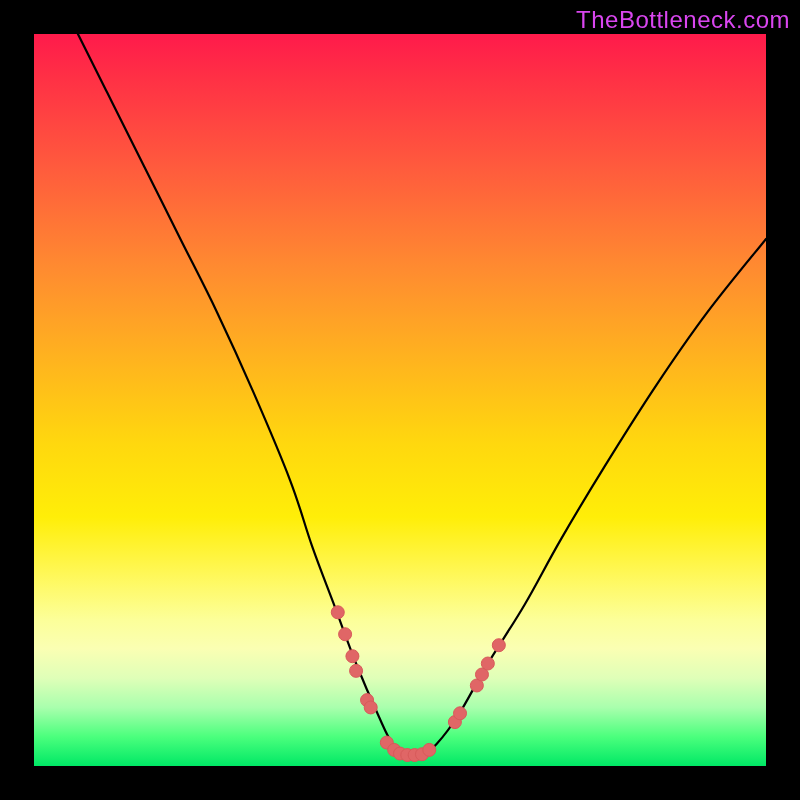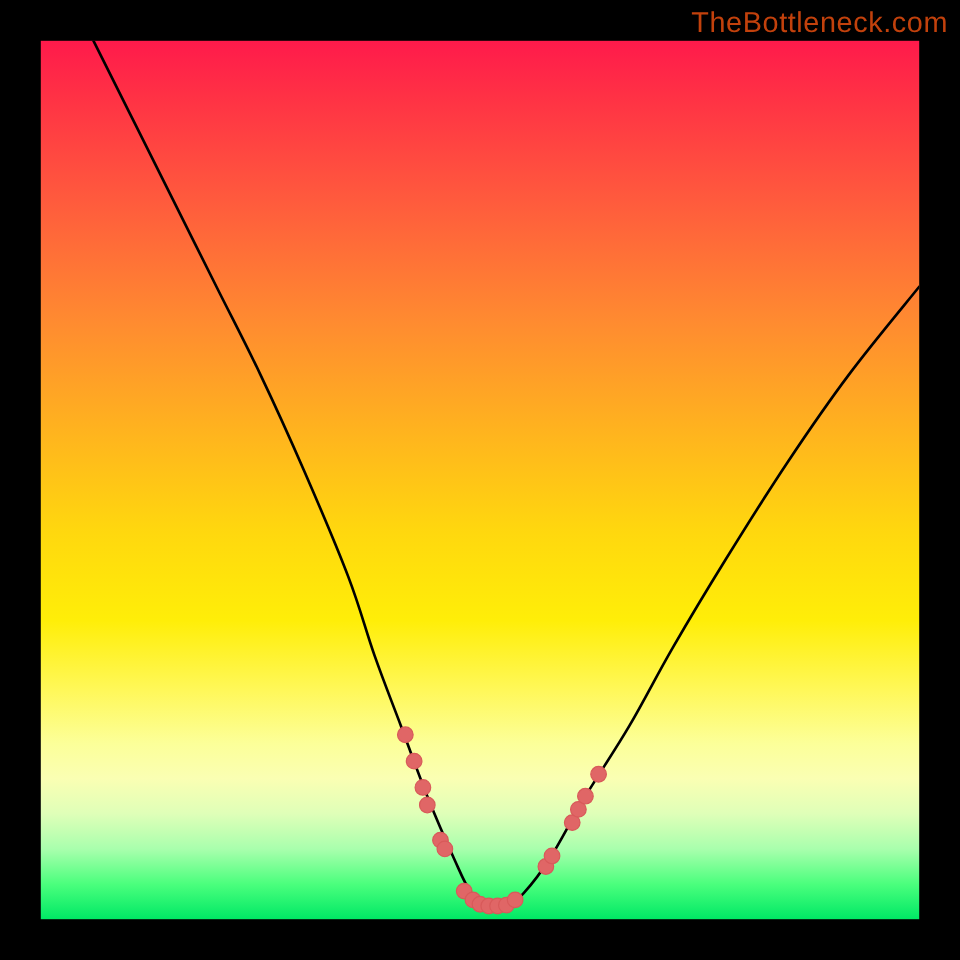--- a/index.html
+++ b/index.html
@@ -30,21 +30,21 @@
       #faffb3 84%,
       #dfffb8 88%,
       #a9ffad 92%,
       #4bff7d 96%,
       #00e865 100%);
   }
   .watermark {
     position: absolute;
     top: 6px;
     right: 10px;
-    color: #c2410c;
+    color: #d946ef;
     font-size: 24px;
     font-weight: 500;
     letter-spacing: 0.5px;
     z-index: 20;
   }
   svg.curve {
     position: absolute;
     left: 0;
     top: 0;
     width: 732px;

